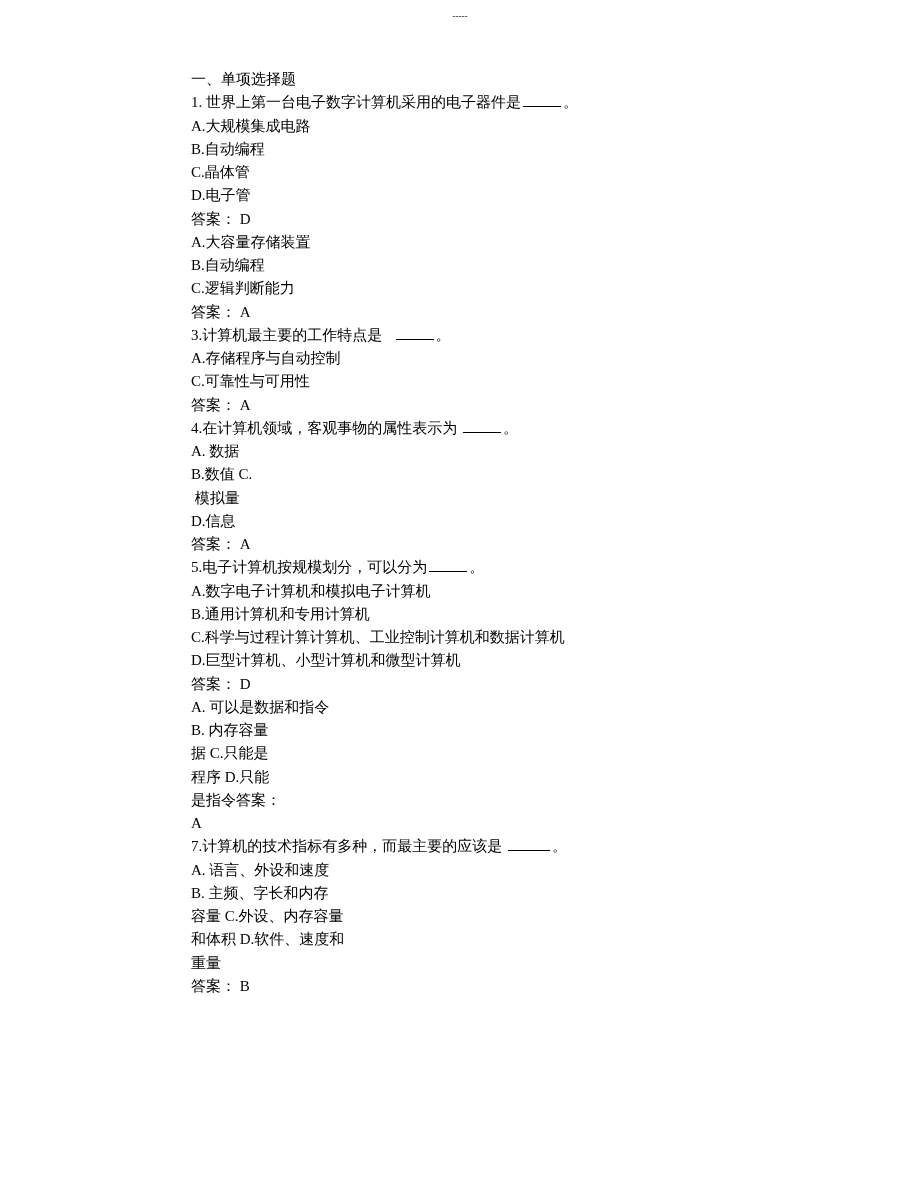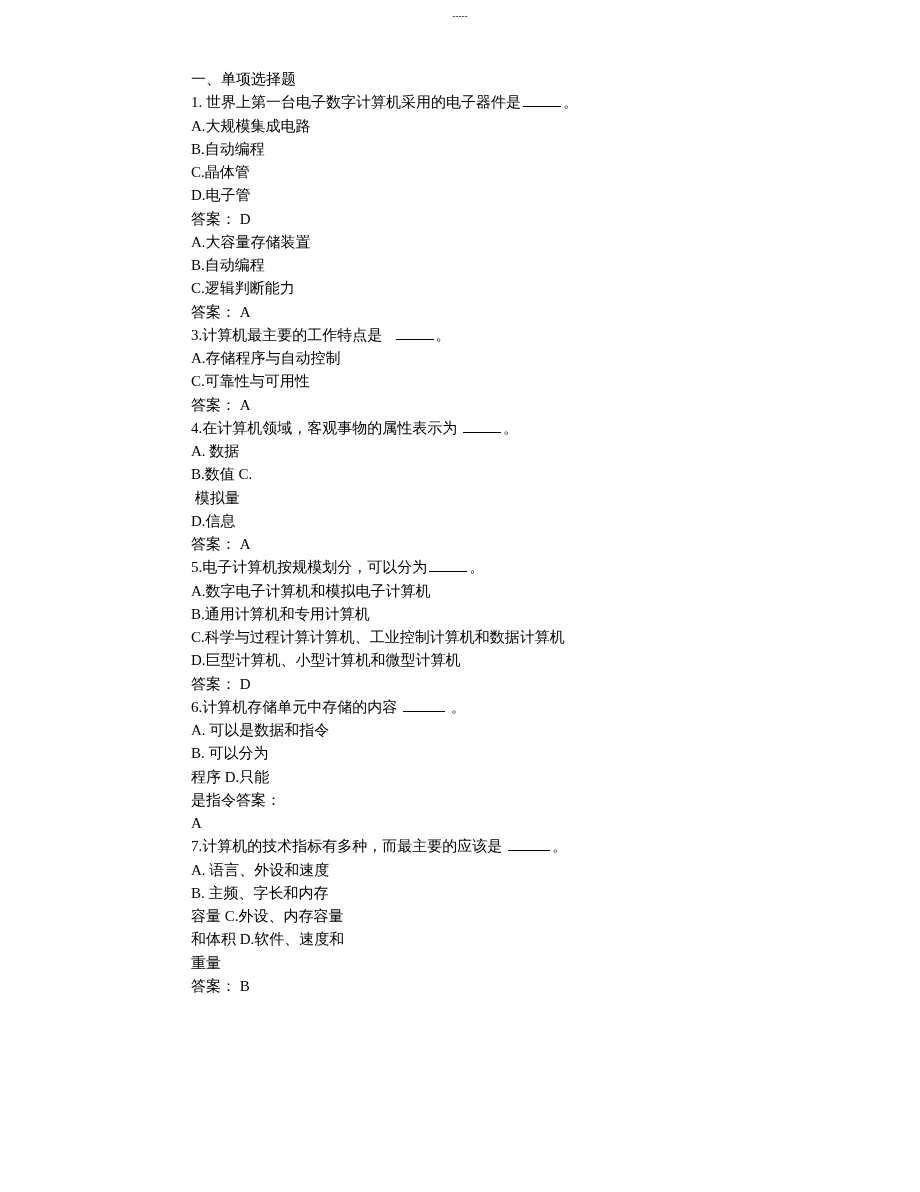--- a/index.html
+++ b/index.html
@@ -79,23 +79,23 @@
   <div class="line">D.信息</div>
   <div class="line">答案： A</div>
 
   <div class="line"><span>5.电子计算机按规模划分，可以分为</span><span class="blank"></span><span>。</span></div>
   <div class="line">A.数字电子计算机和模拟电子计算机</div>
   <div class="line">B.通用计算机和专用计算机</div>
   <div class="line">C.科学与过程计算计算机、工业控制计算机和数据计算机</div>
   <div class="line">D.巨型计算机、小型计算机和微型计算机</div>
   <div class="line">答案： D</div>
 
-  <div class="line"><span>6.计算机存储单元中存储的内容 </span><span class="blank wide"></span><span> 。</span></div>
   <div class="line">A. 可以是数据和指令</div>
-  <div class="line">B. 可以分为</div>
+  <div class="line">B. 内存容量</div>
+  <div class="line">据 C.只能是</div>
   <div class="line">程序 D.只能</div>
   <div class="line">是指令答案：</div>
   <div class="line">A</div>
 
   <div class="line"><span>7.计算机的技术指标有多种，而最主要的应该是 </span><span class="blank wide"></span><span>。</span></div>
   <div class="line">A. 语言、外设和速度</div>
   <div class="line">B. 主频、字长和内存</div>
   <div class="line">容量 C.外设、内存容量</div>
   <div class="line">和体积 D.软件、速度和</div>
   <div class="line">重量</div>

